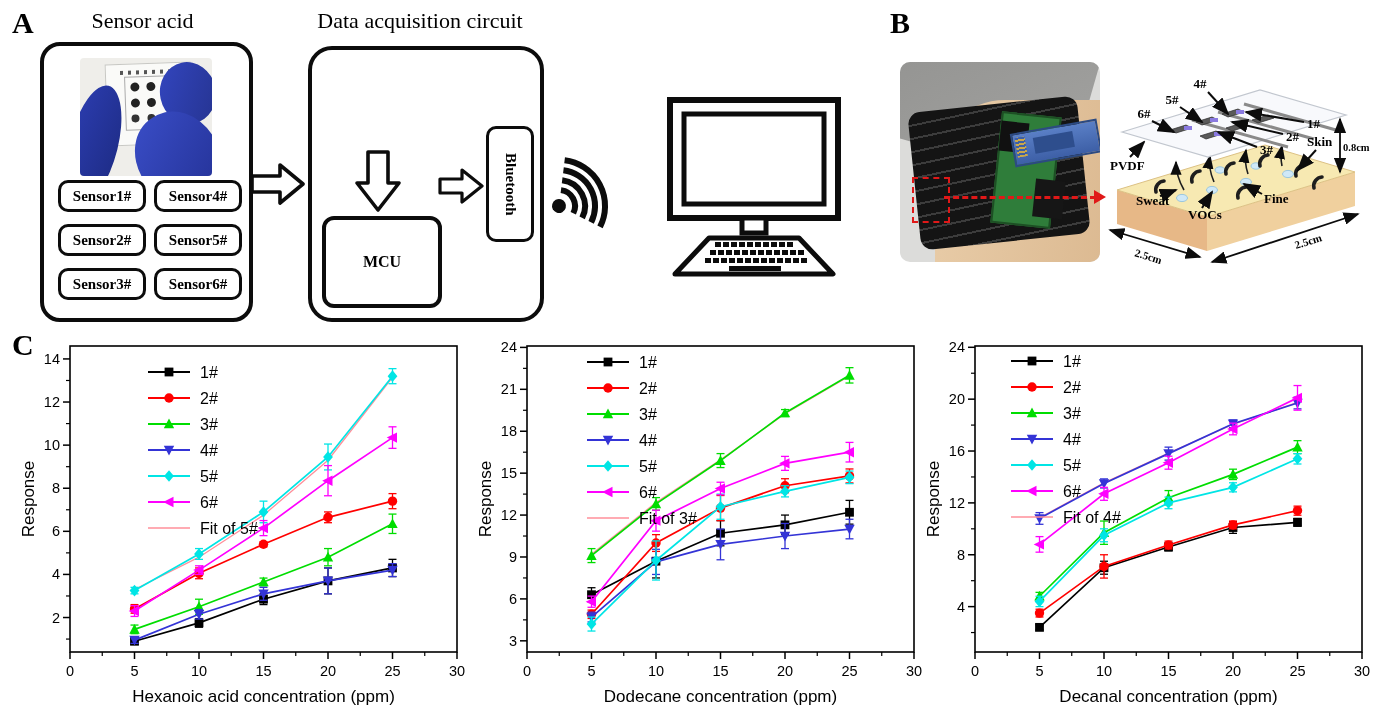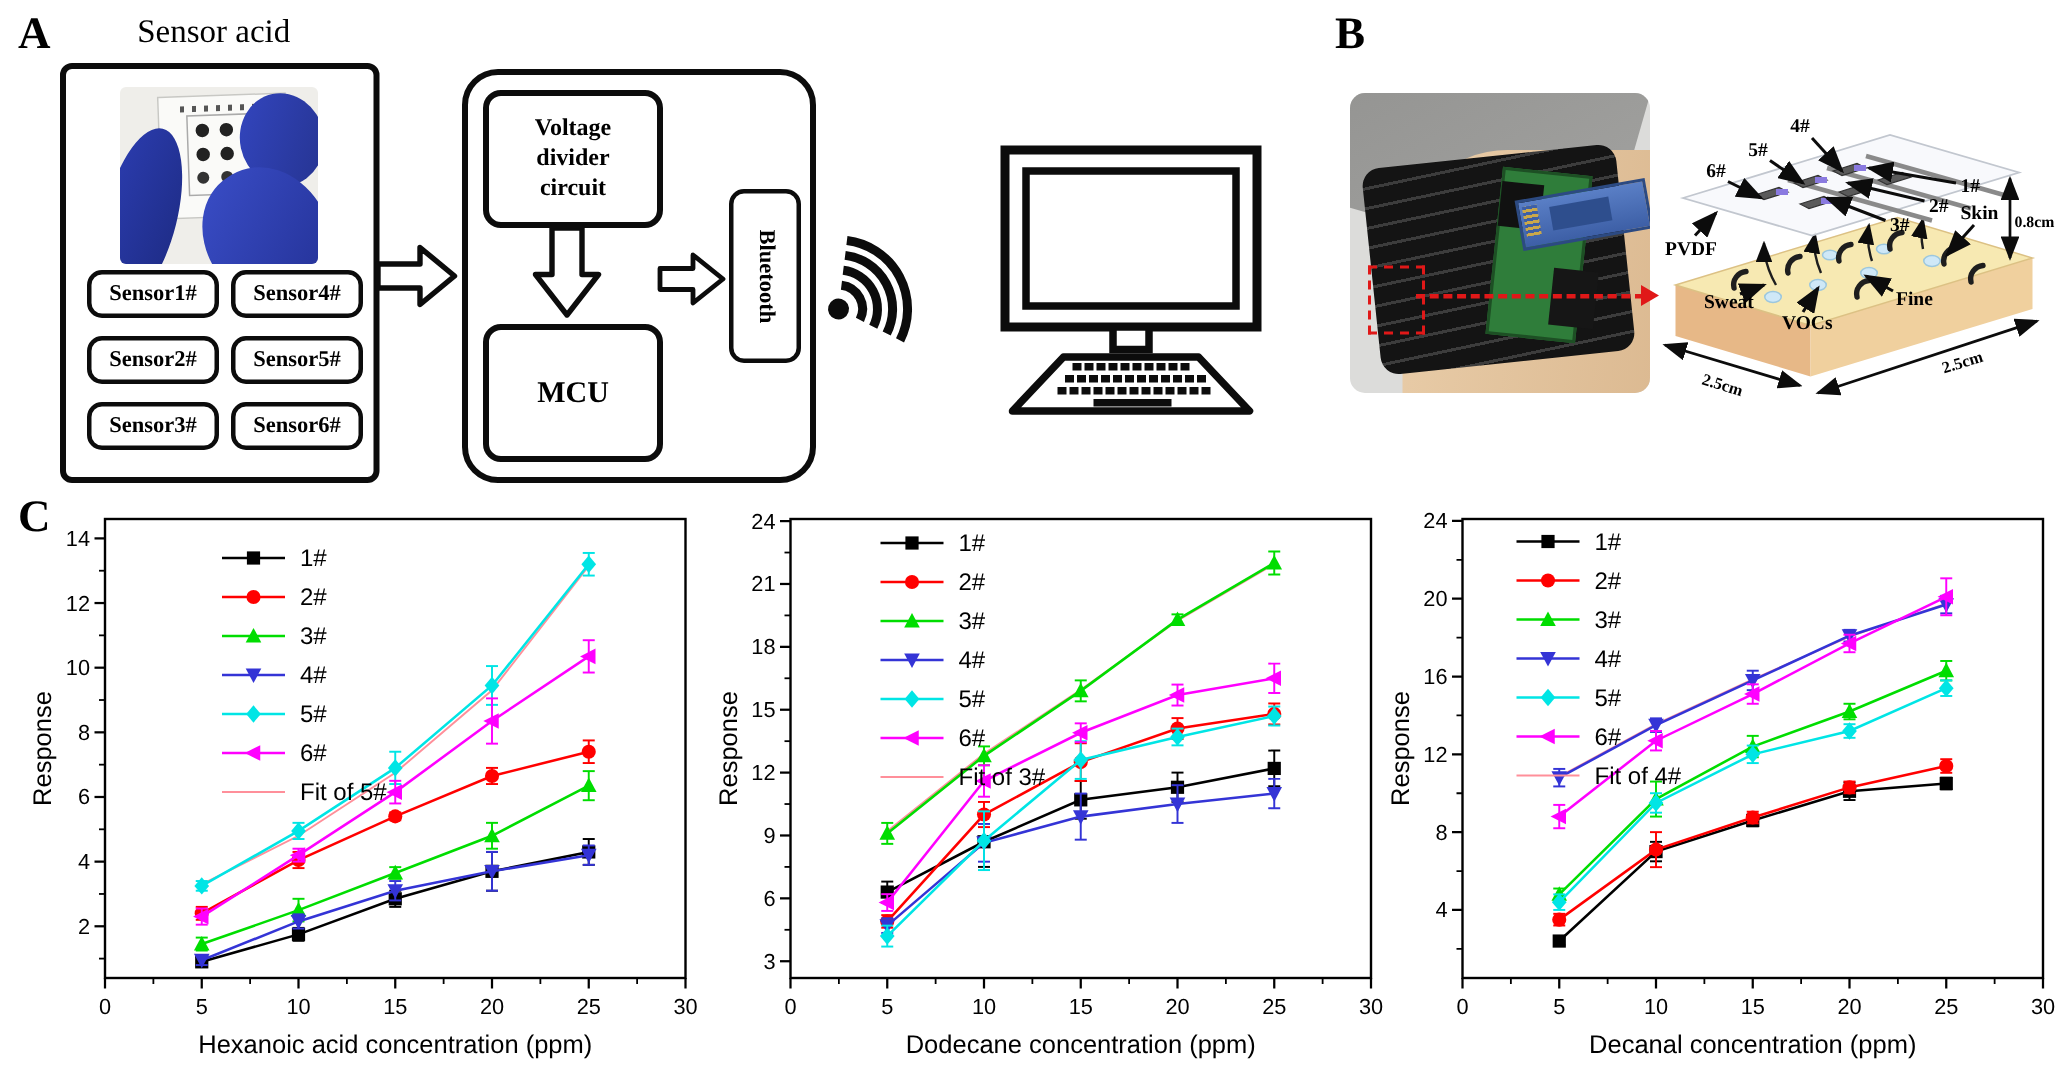--- a/index.html
+++ b/index.html
@@ -1,21 +1,21 @@
 <!DOCTYPE html>
 <html><head>
 <meta charset="utf-8">
 <style>
   html,body{margin:0;padding:0;background:#fff}
   .fig{position:relative;width:1377px;height:717px;background:#ffffff;
        font-family:"Liberation Serif",serif;overflow:hidden}
   .abs{position:absolute}
   .plabel{font-weight:bold;font-size:30px;color:#000}
   .ptitle{font-size:22px;text-align:center;color:#000;white-space:nowrap}
-  .obox{border:4px solid #0c0c0c;border-radius:8px;background:#fff}
+  .obox{border:4px solid #0c0c0c;border-radius:20px;background:#fff}
   .pill{border:3px solid #0c0c0c;border-radius:10px;display:flex;align-items:center;
         justify-content:center;font-weight:bold;font-size:15px;background:#fff}
   .vbox{border:4px solid #0c0c0c;border-radius:12px;display:flex;align-items:center;
         justify-content:center;text-align:center;font-weight:bold;font-size:16px;
         background:#fff;line-height:1.25}
   .btbox{border:3px solid #0c0c0c;border-radius:10px;display:flex;align-items:center;
         justify-content:center;font-weight:bold;font-size:15px;background:#fff;
         writing-mode:vertical-rl}
   .sensor-grid{display:grid;grid-template-columns:88px 88px;grid-auto-rows:32px;
         column-gap:8px;row-gap:12px}
@@ -57,35 +57,29 @@
       <div class="pill">Sensor5#</div>
       <div class="pill">Sensor3#</div>
       <div class="pill">Sensor6#</div>
     </div>
   </div>
 
   <svg class="abs" style="left:250px;top:160px" width="56" height="48" viewBox="0 0 56 48">
     <path d="M2 16 H30 V5 L53 24 L30 43 V32 H2 Z" fill="#fff" stroke="#0c0c0c" stroke-width="3.6" stroke-linejoin="round"></path>
   </svg>
 
+  <div class="abs ptitle" style="left:295px;top:8px;width:250px">Data acquisition circuit</div>
   <div class="abs obox" style="left:308px;top:46px;width:228px;height:268px;border-radius:24px"></div>
 
-  <div class="abs vbox" style="left:322px;top:60px;width:112px;height:84px">
-    <div>
-      <div>Voltage</div>
-      <div>divider</div>
-      <div>circuit</div>
-    </div>
-  </div>
 
   <svg class="abs" style="left:352px;top:150px" width="52" height="64" viewBox="0 0 52 64">
     <path d="M16 2 V33 H5 L26 60 L47 33 H36 V2 Z" fill="#fff" stroke="#0c0c0c" stroke-width="3.6" stroke-linejoin="round"></path>
   </svg>
 
-  <div class="abs vbox" style="left:322px;top:216px;width:112px;height:84px;font-size:20px">MCU</div>
+  <div class="abs vbox" style="left:322px;top:216px;width:112px;height:84px;font-size:16px">MCU</div>
 
   <svg class="abs" style="left:438px;top:166px" width="46" height="40" viewBox="0 0 46 40">
     <path d="M2 13 H24 V4 L44 20 L24 36 V27 H2 Z" fill="#fff" stroke="#0c0c0c" stroke-width="3.2" stroke-linejoin="round"></path>
   </svg>
 
   <div class="abs btbox" style="left:486px;top:126px;width:42px;height:110px">Bluetooth</div>
 
 
   <svg class="abs" style="left:545px;top:144px" width="104" height="112" viewBox="0 0 104 112">
     <g transform="rotate(-28 14 62)" stroke="#0c0c0c" stroke-width="6" fill="none">

